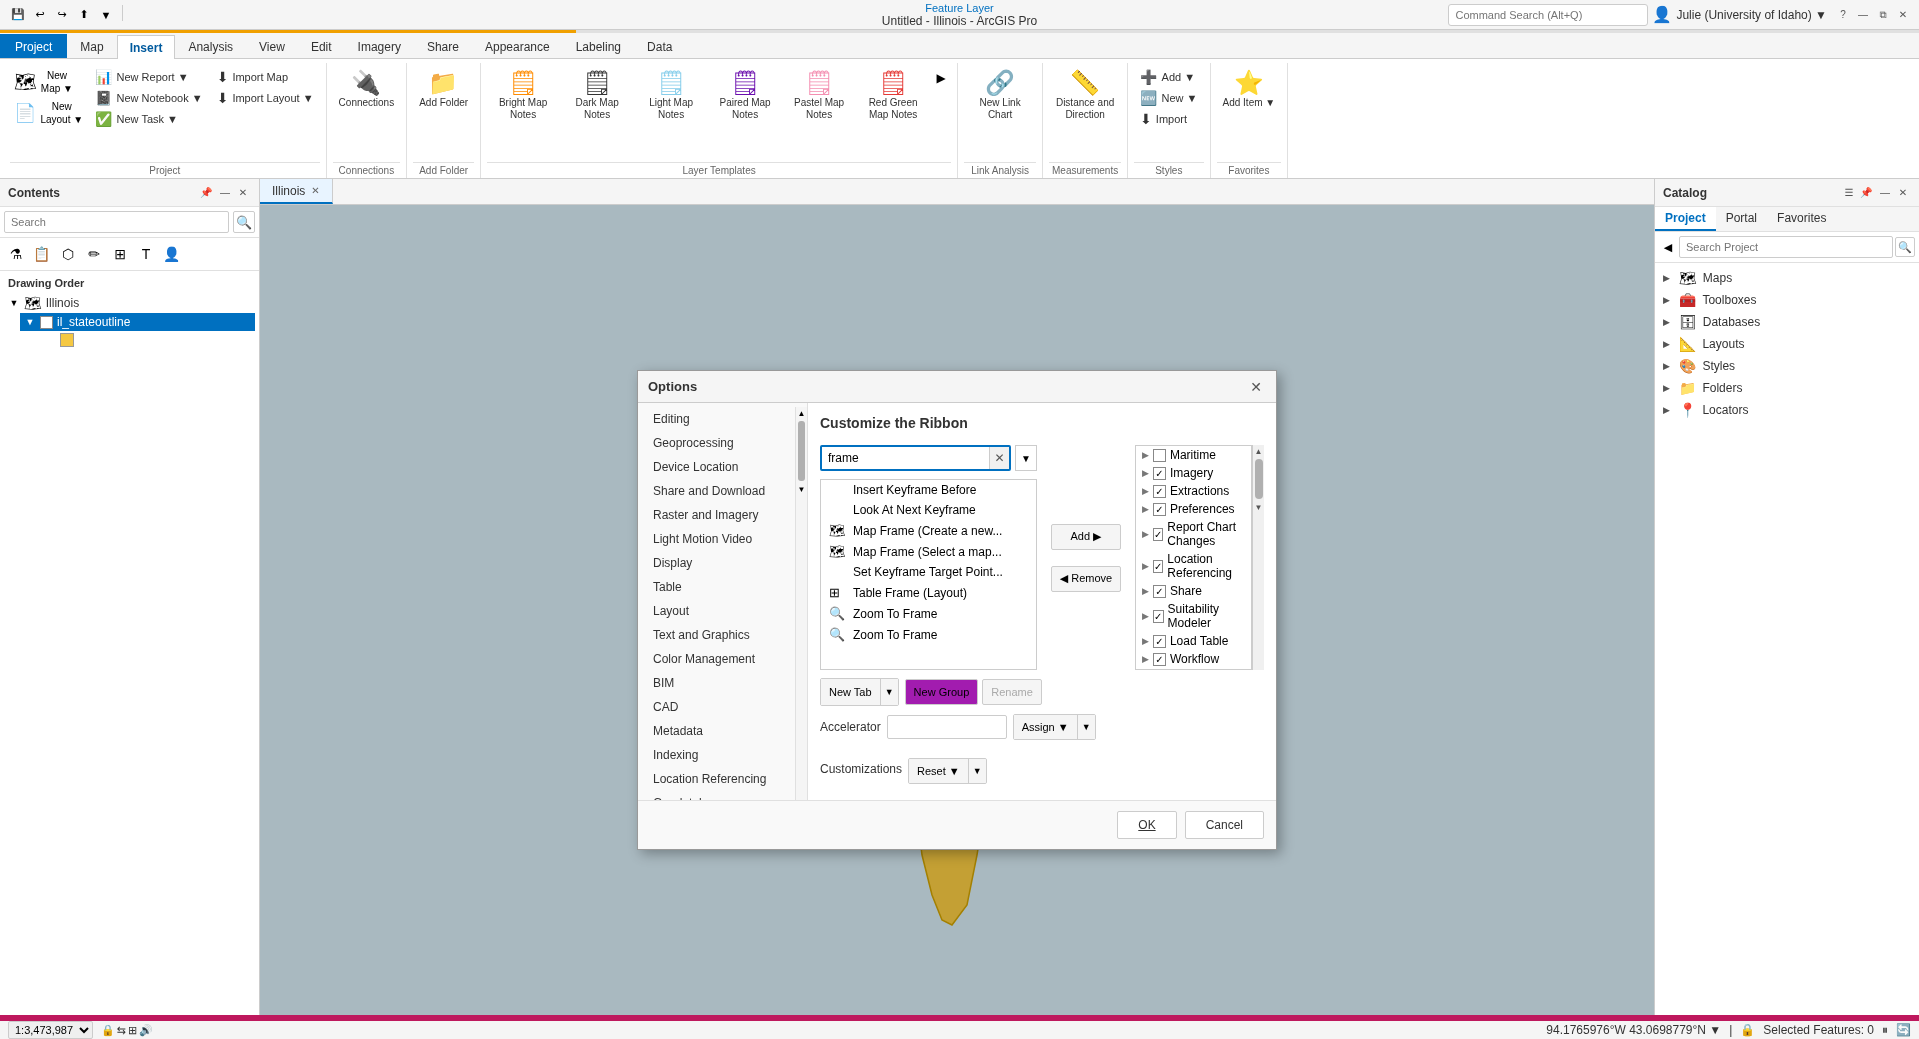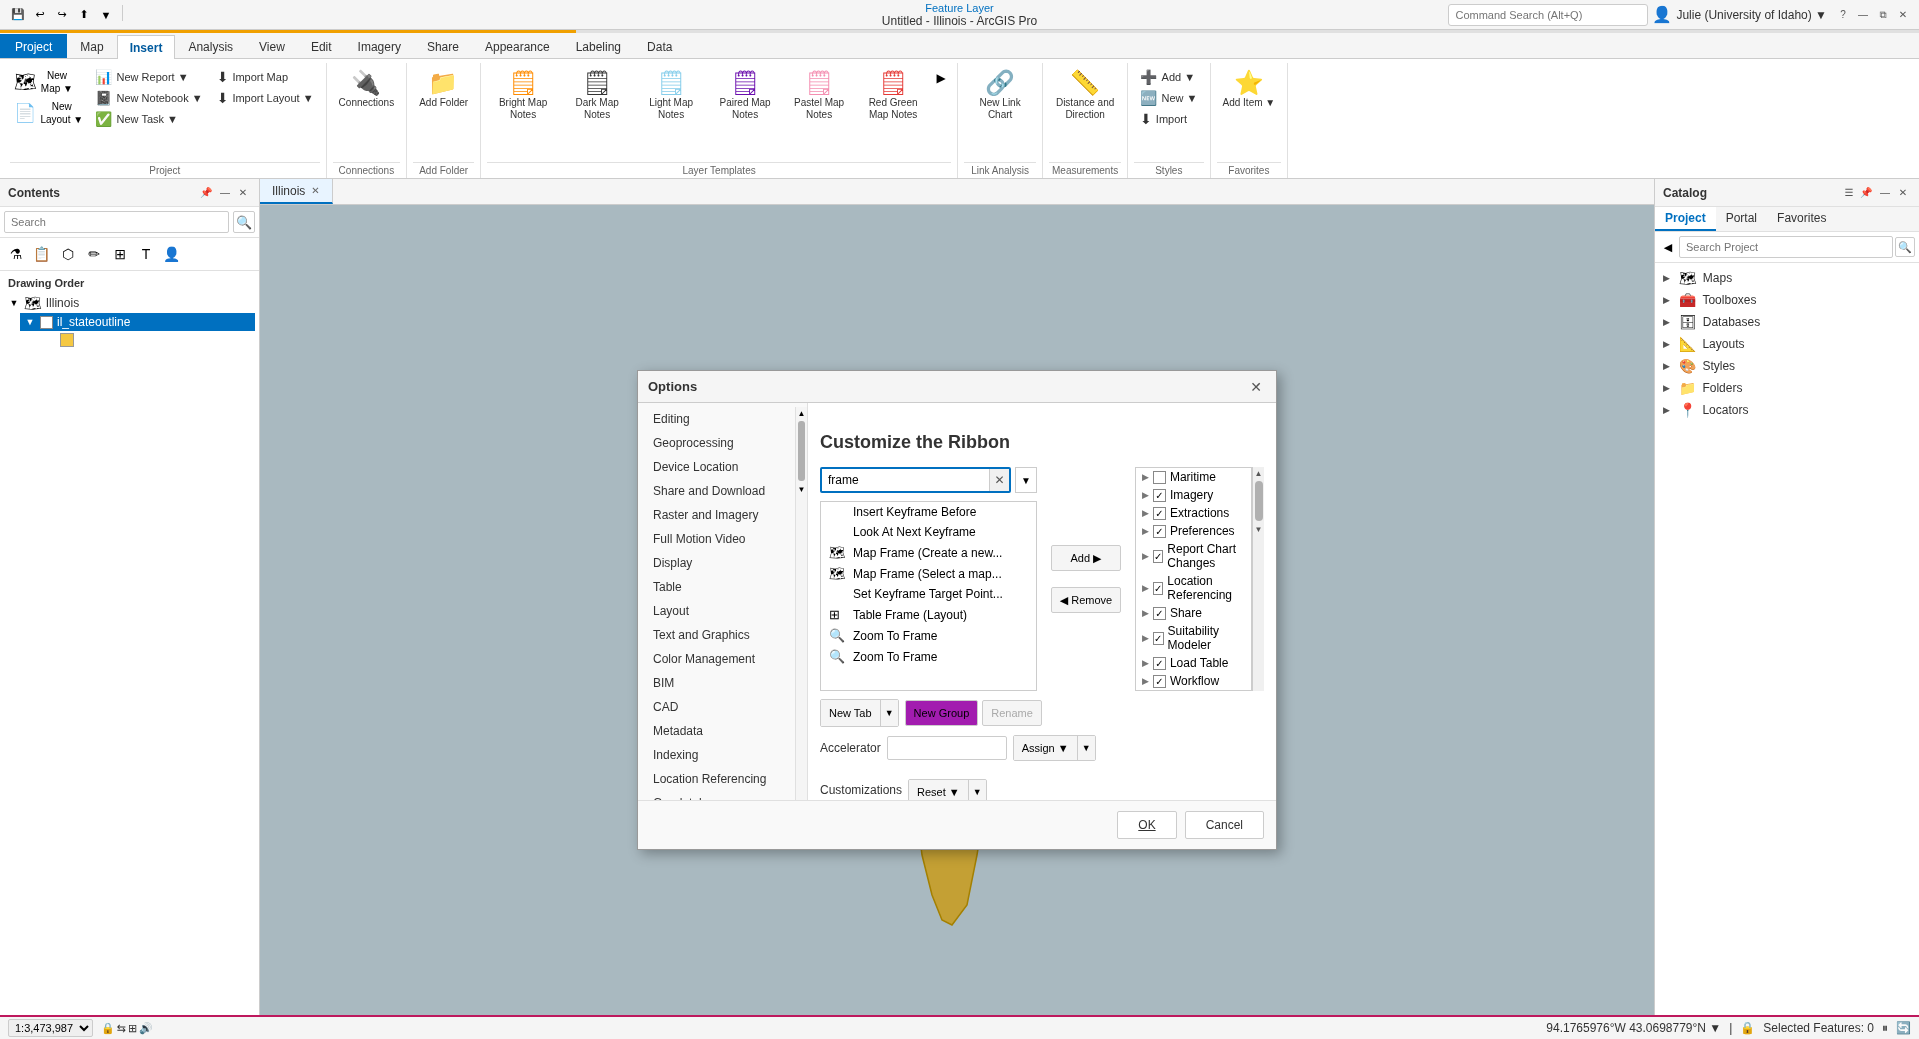--- a/index.html
+++ b/index.html
@@ -109,21 +109,21 @@
     .catalog-search { padding: 4px; display: flex; gap: 2px; border-bottom: 1px solid #e0e0e0; align-items: center; }
     .catalog-search-input { flex: 1; height: 22px; border: 1px solid #ccc; border-radius: 2px; padding: 0 6px; font-size: 11px; }
     .catalog-tree { flex: 1; overflow-y: auto; padding: 4px; }
     .cat-item { display: flex; align-items: center; gap: 6px; padding: 3px 4px; cursor: pointer; }
     .cat-expand { font-size: 9px; color: #555; width: 10px; }
     .cat-icon { font-size: 14px; }
     .cat-label { font-size: 12px; color: #333; }
 
     
     .status-bar {
-      height: 24px; background: #f5f5f5; border-top: 2px solid #be185d; display: flex; align-items: center;
+      height: 24px; background: #f5f5f5; border-top: 6px solid #be185d; display: flex; align-items: center;
       justify-content: space-between; padding: 0 8px; flex-shrink: 0;
     }
     .status-left { display: flex; align-items: center; gap: 8px; font-size: 11px; color: #333; }
     .status-right { display: flex; align-items: center; gap: 8px; font-size: 11px; color: #333; }
     .scale-select { height: 18px; border: 1px solid #ccc; border-radius: 2px; font-size: 11px; padding: 0 2px; }
 
     
     .modal-overlay {
       position: absolute; top: 0; left: 0; right: 0; bottom: 0;
       background: rgba(0,0,0,0.2); z-index: 100; display: flex; align-items: center; justify-content: center;
@@ -139,21 +139,21 @@
     .modal-title { font-size: 13px; font-weight: 600; color: #333; }
     .modal-close-btn { width: 20px; height: 20px; cursor: pointer; display: flex; align-items: center; justify-content: center; font-size: 14px; color: #555; }
     .modal-body { display: flex; flex: 1; overflow: hidden; }
     .modal-sidebar {
       width: 170px; background: #f9f9f9; border-right: 1px solid #e0e0e0; overflow-y: auto; padding: 4px 0; flex-shrink: 0;
     }
     .modal-sidebar-item {
       padding: 5px 12px; cursor: pointer; font-size: 12px; color: #333; border-left: 3px solid transparent;
     }
     .modal-content { flex: 1; display: flex; flex-direction: column; padding: 12px; overflow-y: auto; }
-    .modal-section-title { font-size: 18px; font-weight: 600; color: #333; margin-bottom: 10px; margin-top: 17px; }
+    .modal-section-title { font-size: 14px; font-weight: 600; color: #333; margin-bottom: 10px; }
     .modal-row { display: flex; align-items: center; gap: 8px; margin-bottom: 8px; }
     .modal-label { font-size: 12px; color: #333; width: 120px; flex-shrink: 0; }
     .modal-select { flex: 1; height: 24px; border: 1px solid #ccc; border-radius: 2px; padding: 0 4px; font-size: 12px; }
     .search-row { display: flex; align-items: center; gap: 4px; margin-bottom: 8px; }
     .search-input-with-clear {
       display: flex; align-items: center; border: 2px solid #0070c0; border-radius: 2px; height: 26px; overflow: hidden;
       flex: 1;
     }
     .search-input-field { flex: 1; border: none; outline: none; padding: 0 6px; font-size: 12px; }
     .search-clear-btn { width: 20px; height: 24px; display: flex; align-items: center; justify-content: center; cursor: pointer; font-size: 12px; color: #555; background: #f0f0f0; border-left: 1px solid #ccc; }
@@ -488,21 +488,21 @@
           <div class="modal-body">
 
             <div class="modal-sidebar">
               <div class="sidebar-scroll">
                 <div class="sidebar-list">
                   <div class="modal-sidebar-item">Editing</div>
                   <div class="modal-sidebar-item">Geoprocessing</div>
                   <div class="modal-sidebar-item">Device Location</div>
                   <div class="modal-sidebar-item">Share and Download</div>
                   <div class="modal-sidebar-item">Raster and Imagery</div>
-                  <div class="modal-sidebar-item">Full Motion Video</div>
+                  <div class="modal-sidebar-item">Light Motion Video</div>
                   <div class="modal-sidebar-item">Display</div>
                   <div class="modal-sidebar-item">Table</div>
                   <div class="modal-sidebar-item">Layout</div>
                   <div class="modal-sidebar-item">Text and Graphics</div>
                   <div class="modal-sidebar-item">Color Management</div>
                   <div class="modal-sidebar-item">BIM</div>
                   <div class="modal-sidebar-item">CAD</div>
                   <div class="modal-sidebar-item">Metadata</div>
                   <div class="modal-sidebar-item">Indexing</div>
                   <div class="modal-sidebar-item">Location Referencing</div>

